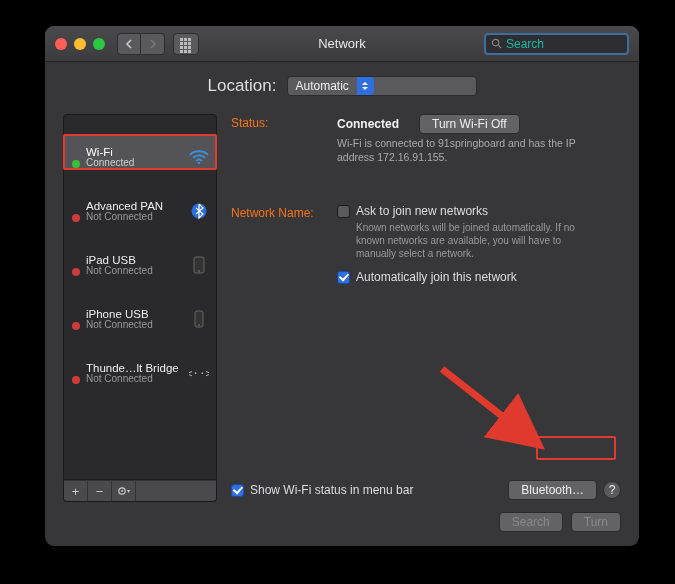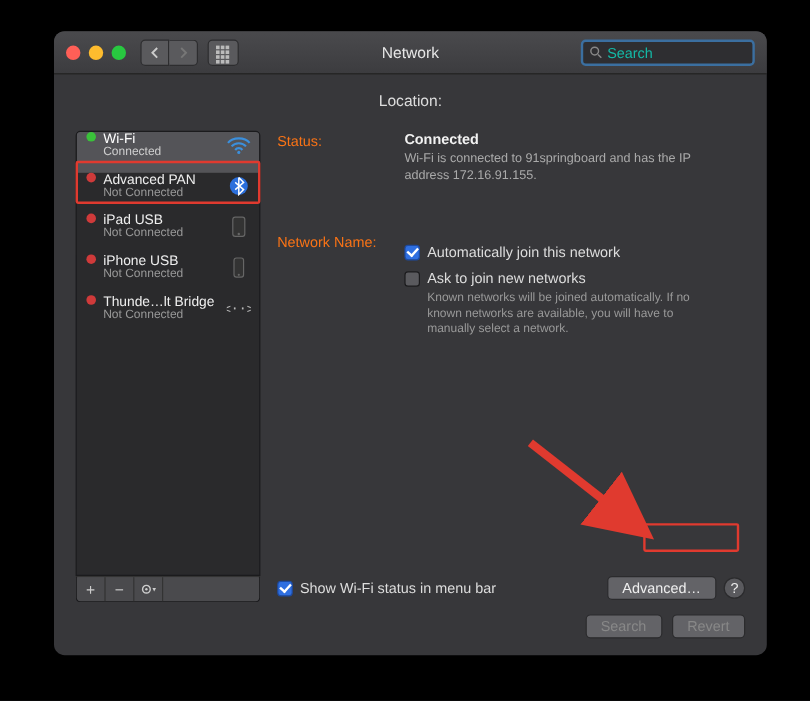--- a/index.html
+++ b/index.html
@@ -87,21 +87,21 @@
   }
   .search svg { flex-shrink: 0; }
   .search span { font-size: 12px; color: #14b8a6; }
 
   
   .location-row {
     display: flex; align-items: center; justify-content: center;
     gap: 10px;
     padding: 14px 0 14px;
   }
-  .location-row label { color: #ddd; font-size: 13px; }
+  .location-row label { color: #ddd; font-size: 17px; }
   .select {
     height: 20px;
     background: #5a5a5e;
     border: 1px solid #2b2b2d;
     border-radius: 4px;
     display: flex; align-items: center;
     padding: 0 0 0 8px;
     color: #eee; font-size: 12px;
     position: relative;
   }
@@ -137,25 +137,26 @@
     display: flex; flex-direction: column;
   }
   .service-list {
     flex: 1;
     background: #2a2a2c;
     border: 1px solid #1b1b1d;
     border-radius: 4px 4px 0 0;
     overflow: hidden;
   }
   .service {
-    display: flex; align-items: flex-start;
+    display: flex; align-items: flex-end;
     height: 34px;
     padding: 0 6px 0 8px;
     gap: 6px;
     border-bottom: 1px solid rgba(0,0,0,0);
+    margin-top: 20px;
   }
   .service.selected {
     background: #545458;
   }
   .dot { width: 8px; height: 8px; border-radius: 50%; flex-shrink: 0; }
   .dot.green { background: #3ac13a; }
   .dot.red   { background: #cf3a3a; }
   .svc-text { flex: 1; min-width: 0; }
   .svc-name { font-size: 11.5px; color: #eee; white-space: nowrap; overflow: hidden; text-overflow: ellipsis; }
   .svc-status { font-size: 10px; color: #999; margin-top: -1px; }
@@ -320,20 +321,24 @@
       <svg width="11" height="11" viewBox="0 0 12 12">
           <circle cx="5" cy="5" r="3.5" stroke="#888" stroke-width="1.3" fill="none"></circle>
           <line x1="8" y1="8" x2="11" y2="11" stroke="#888" stroke-width="1.3"></line>
         </svg>
       <span>Search</span>
     </div>
   </div>
 
   <div class="location-row">
     <label>Location:</label>
+    <div class="select">
+      <span>Automatic</span>
+      <span class="sel-arrows"></span>
+    </div>
   </div>
 
   <div class="content">
 
     <div class="sidebar">
       <div class="service-list">
 
         <div class="service selected">
           <span class="dot green"></span>
           <div class="svc-text">
@@ -419,61 +424,62 @@
       </div>
     </div>
 
     <div class="detail">
 
       <div class="row">
         <div class="lbl">Status:</div>
         <div class="val">
           <div class="status-val">
             <b>Connected</b>
+            <span class="btn">Turn Wi-Fi Off</span>
           </div>
           <div class="status-desc">Wi-Fi is connected to 91springboard and has the IP address 172.16.91.155.</div>
         </div>
       </div>
 
       <div class="row" style="margin-top:30px">
         <div class="lbl">Network Name:</div>
         <div class="val">
-
-          <div class="checkbox-row" style="margin-top:10px">
-            <span class="checkbox checked"></span>
-            <span>Automatically join this network</span>
-          </div>
 
           <div class="checkbox-row">
             <span class="checkbox"></span>
             <div>
               <div>Ask to join new networks</div>
               <div class="ask-desc">Known networks will be joined automatically. If no known networks are available, you will have to manually select a network.</div>
             </div>
           </div>
+
+          <div class="checkbox-row" style="margin-top:10px">
+            <span class="checkbox checked"></span>
+            <span>Automatically join this network</span>
+          </div>
         </div>
       </div>
 
       <div class="bottom-row">
         <div class="left">
           <span class="checkbox checked"></span>
           <span>Show Wi-Fi status in menu bar</span>
         </div>
         <div class="right">
-          <span class="btn">Advanced…</span>
+          <span class="btn">Bluetooth…</span>
           <span class="help">?</span>
         </div>
       </div>
 
     </div>
   </div>
 
   <div class="footer">
     <span class="btn disabled">Search</span>
-    <span class="btn disabled">Revert</span>
+    <span class="btn disabled">Turn</span>
   </div>
 
 </div>
 
 <div class="highlight hl-wifi"></div>
 <div class="highlight hl-adv"></div>
 <svg class="arrow" viewBox="0 0 110 90">
   <defs>
     <marker id="ah" markerWidth="8" markerHeight="8" refX="6" refY="4" orient="auto">
       <path d="M0 0 L8 4 L0 8 Z" fill="#e03a2f"></path>

